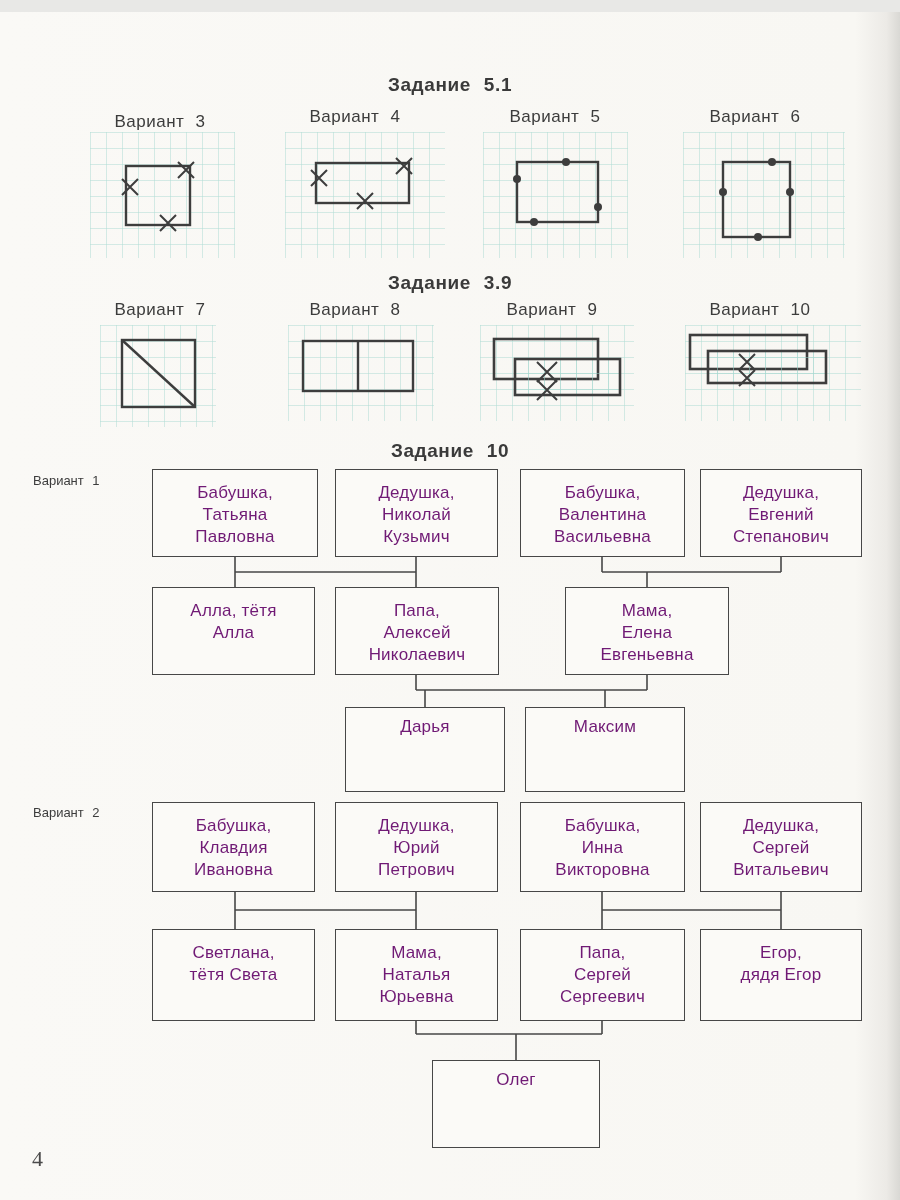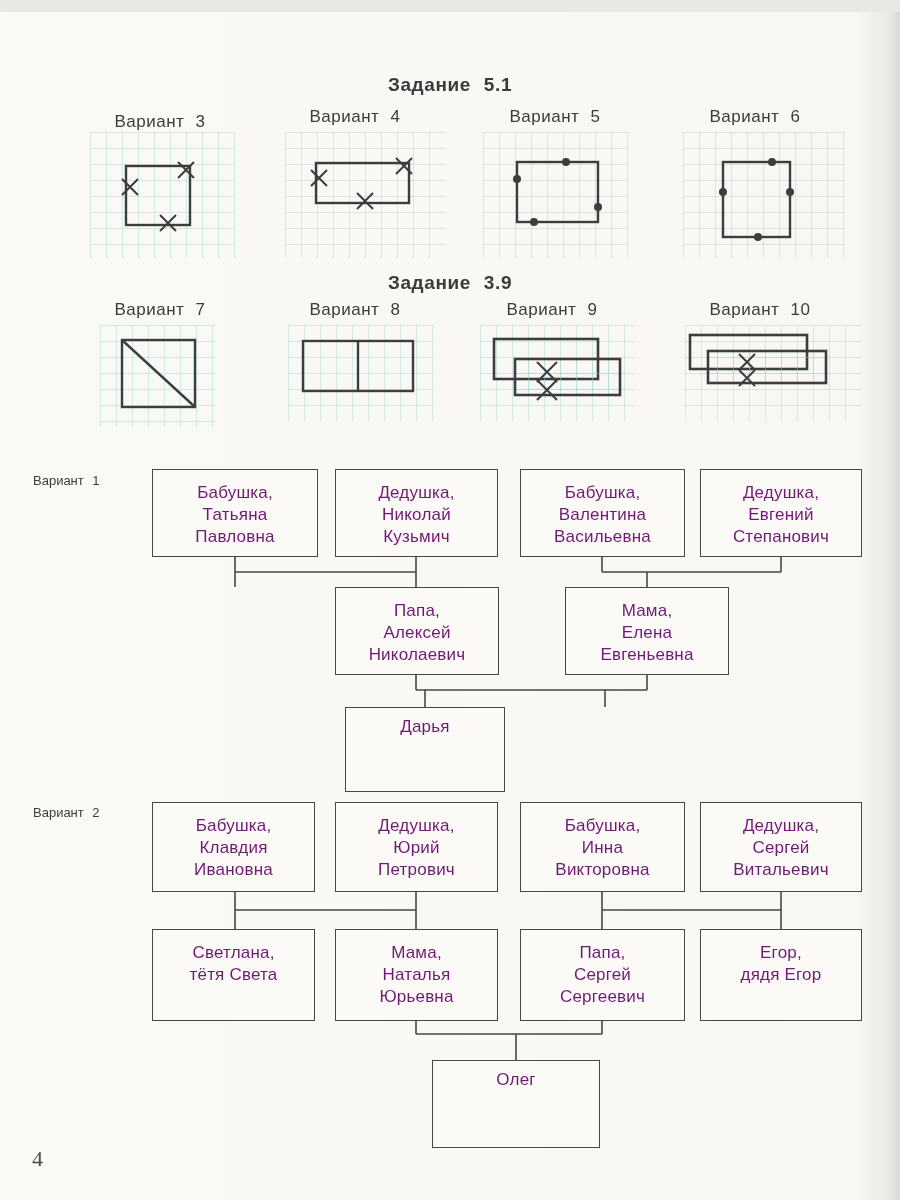--- a/index.html
+++ b/index.html
@@ -171,20 +171,21 @@
       </defs>
     <rect width="176" height="96" fill="url(#g10)" opacity="0.85"></rect>
     <rect x="5" y="10" width="117" height="34" fill="none" stroke="#3d3d3d" stroke-width="2.6"></rect>
     <rect x="23" y="26" width="118" height="32" fill="url(#g10)" stroke="#3d3d3d" stroke-width="2.6"></rect>
     <g stroke="#3d3d3d" stroke-width="2" fill="none">
       <path d="M54 29 L70 45 M54 45 L70 29"></path>
       <path d="M54 45 L70 61 M54 61 L70 45"></path>
     </g>
   </svg>
 
+  <div class="sec-title" style="top:428px">Задание 10</div>
 
   <svg class="connectors" width="900" height="1200">
     <g stroke="#474747" stroke-width="1.6" fill="none">
 
       <path d="M235 545 V575 M416 545 V575 M235 560 H416"></path>
 
       <path d="M602 545 V560 M781 545 V560 M602 560 H781 M647 560 V575"></path>
 
       <path d="M416 663 V678 M647 663 V678 M416 678 H647 M425 678 V695 M605 678 V695"></path>
 
@@ -212,34 +213,41 @@
       <span>Бабушка,
 Валентина
 Васильевна</span>
     </div>
   <div class="fbox" style="left:700px;top:457px;width:162px;height:88px">
       <span>Дедушка,
 Евгений
 Степанович</span>
     </div>
 
+  <div class="fbox" style="left:152px;top:575px;width:163px;height:88px">
+      <span>Алла, тётя
+Алла</span>
+    </div>
   <div class="fbox" style="left:335px;top:575px;width:164px;height:88px">
       <span>Папа,
 Алексей
 Николаевич</span>
     </div>
   <div class="fbox" style="left:565px;top:575px;width:164px;height:88px">
       <span>Мама,
 Елена
 Евгеньевна</span>
     </div>
 
   <div class="fbox vcenter" style="left:345px;top:695px;width:160px;height:85px">
       <span>Дарья</span>
     </div>
+  <div class="fbox vcenter" style="left:525px;top:695px;width:160px;height:85px">
+      <span>Максим</span>
+    </div>
 
   <div class="side-label" style="left:33px;top:793px">Вариант 2</div>
 
   <div class="fbox" style="left:152px;top:790px;width:163px;height:90px">
       <span>Бабушка,
 Клавдия
 Ивановна</span>
     </div>
   <div class="fbox" style="left:335px;top:790px;width:163px;height:90px">
       <span>Дедушка,

